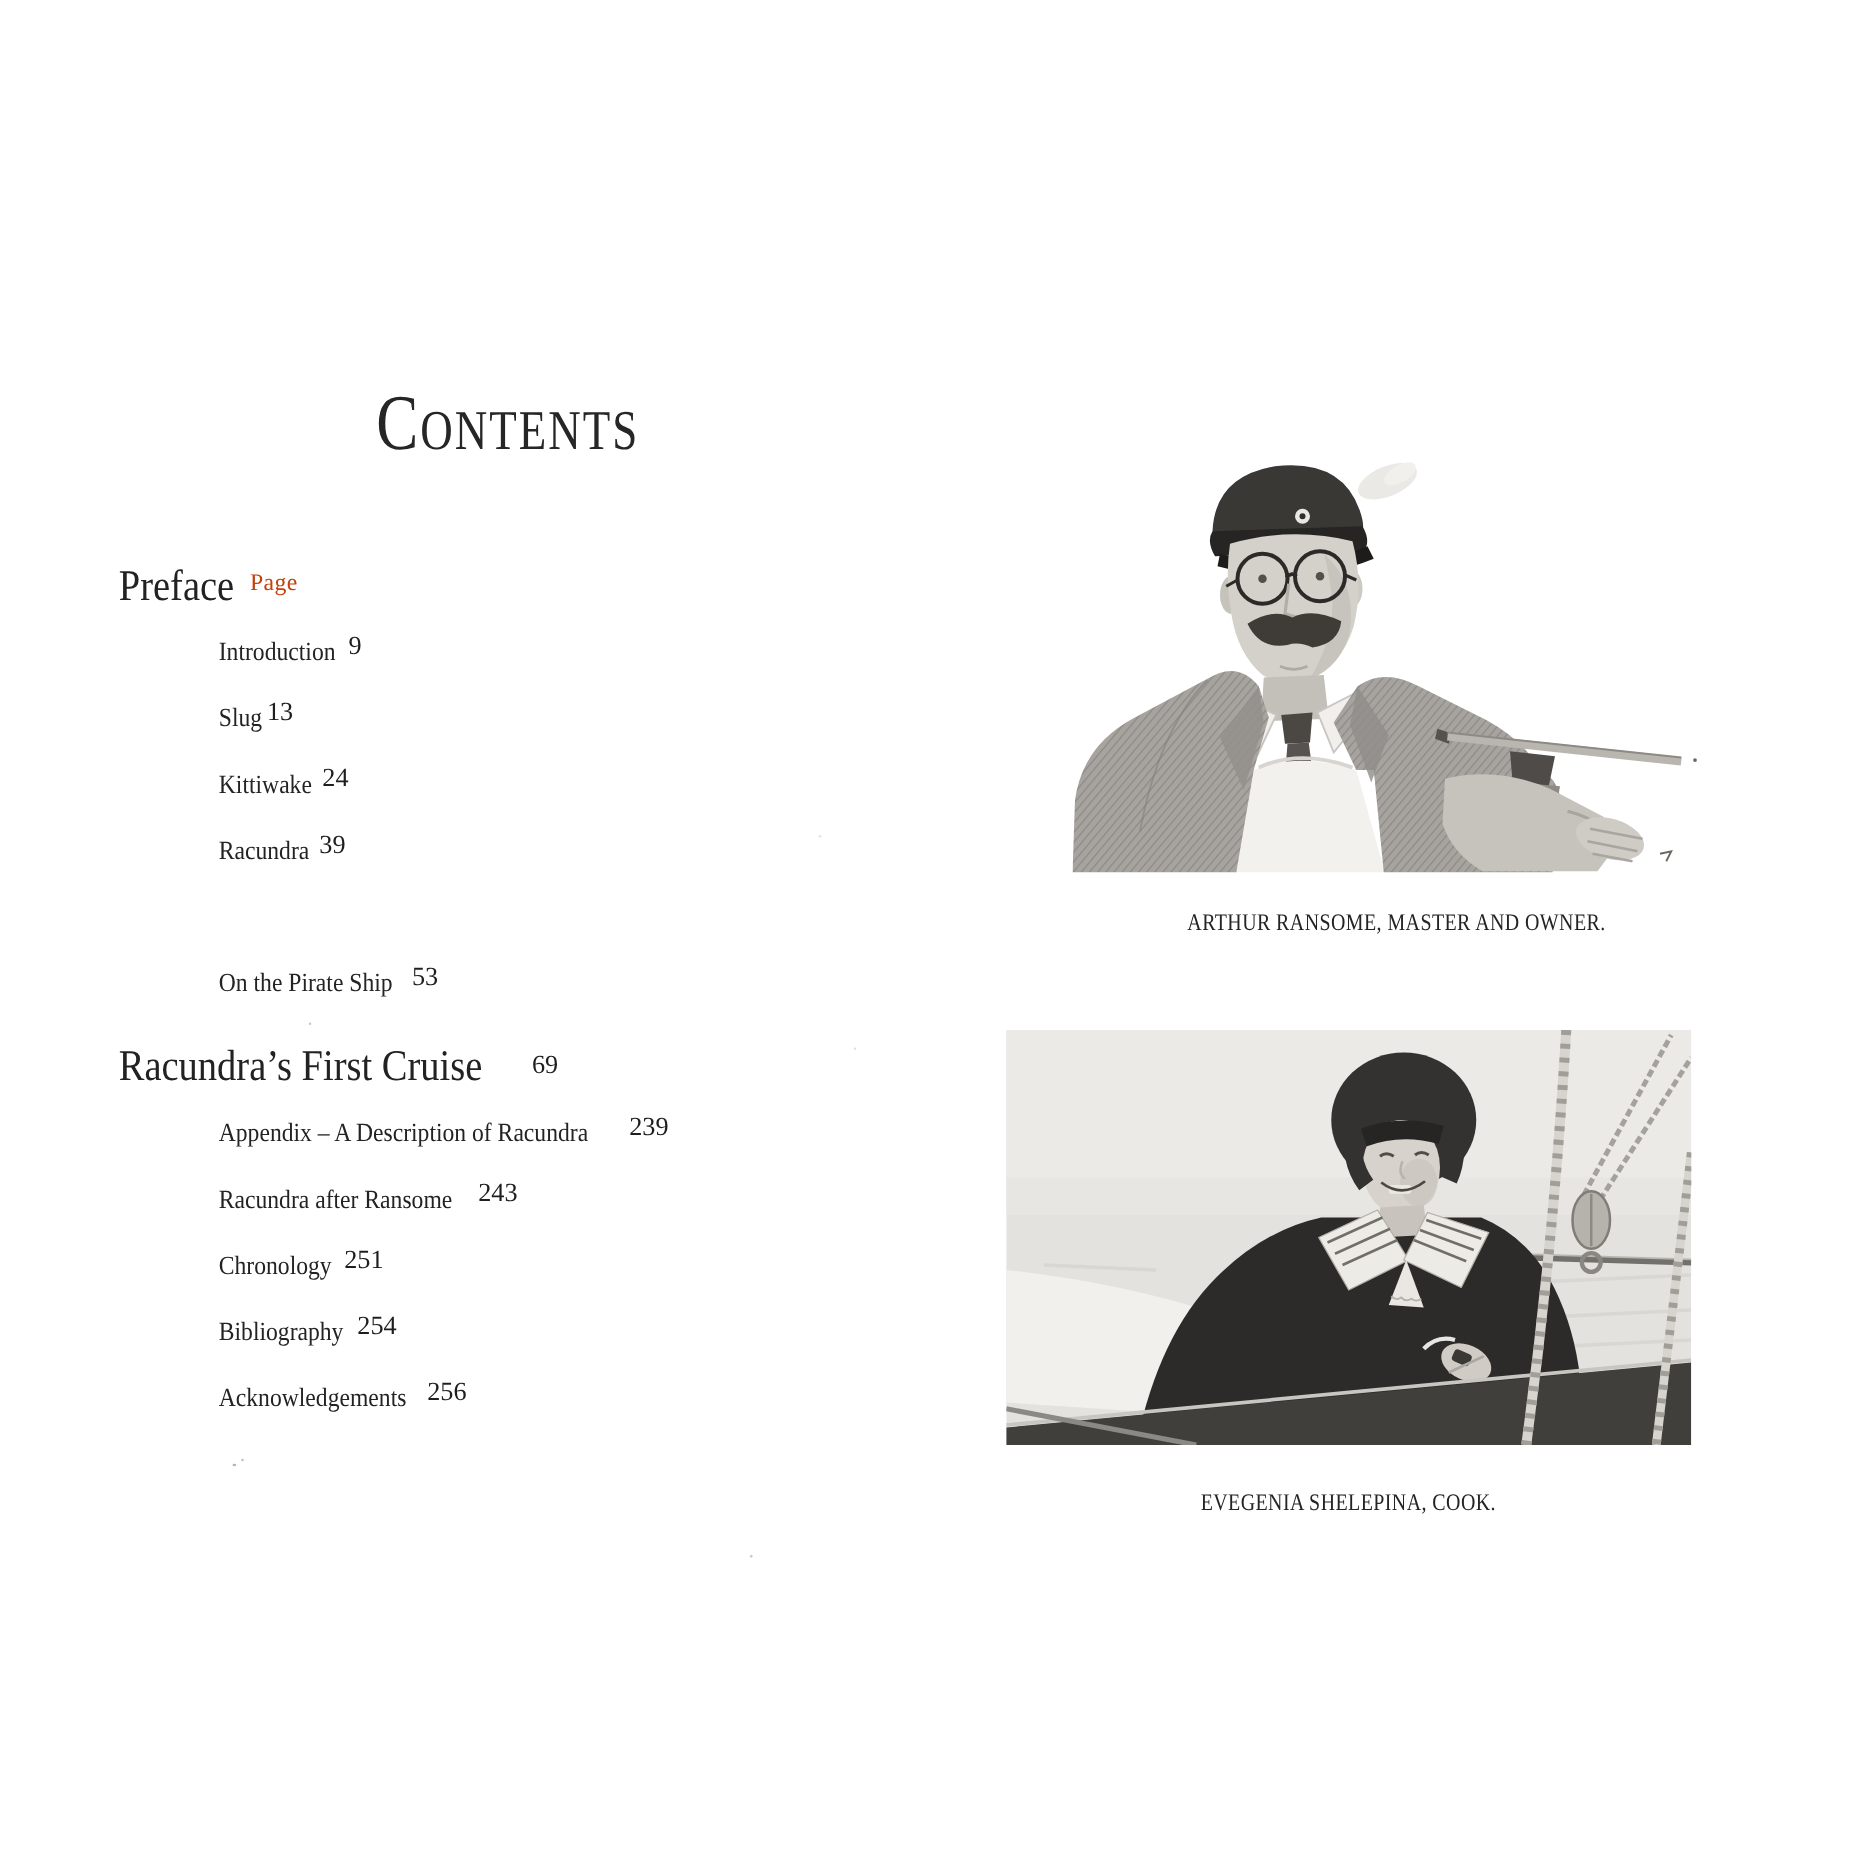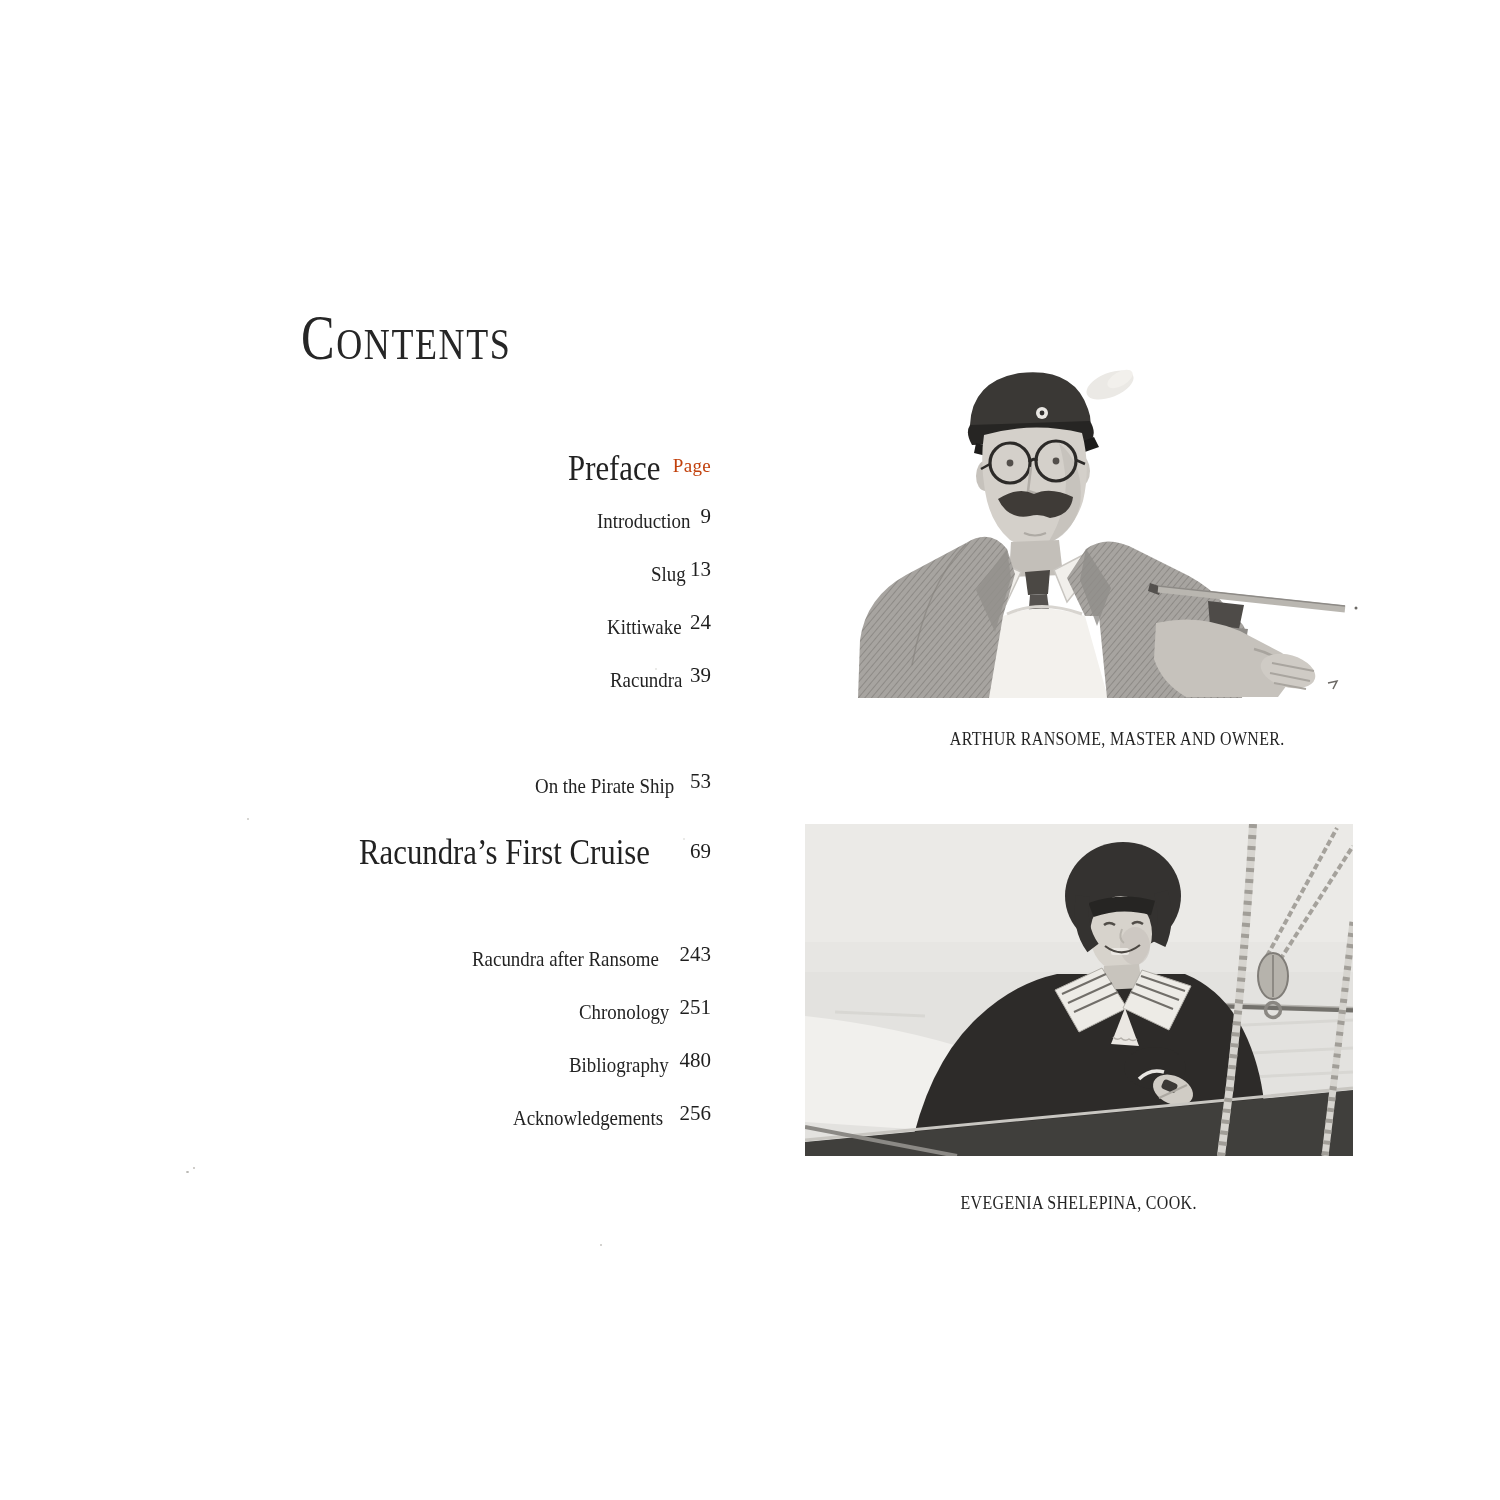--- a/index.html
+++ b/index.html
@@ -11,21 +11,21 @@
   .contents-title{
     position:absolute;left:301px;top:307px;line-height:1;white-space:nowrap;
     transform:scaleX(.80);transform-origin:left top;color:#262626;
   }
   .title-first{font-size:63px;letter-spacing:2px;}
   .title-rest{font-size:45px;letter-spacing:2px;}
   
   .toc{position:absolute;left:95px;top:445px;width:616px;height:700px;}
   .toc-row{
     position:absolute;left:0;width:100%;
-    display:flex;justify-content:flex-end;align-items:baseline;white-space:nowrap;
+    display:flex;justify-content:flex-start;align-items:baseline;white-space:nowrap;
   }
   .toc-row .label{display:inline-block;transform-origin:left bottom;}
   .toc-row .pagenum,.toc-row .pagecol{display:inline-block;}
   .toc-heading .label{font-size:35px;transform:scaleX(.88);color:#222;}
   .toc-item .label{font-size:21px;margin-left:80px;transform:scaleX(.90);color:#232323;}
   .toc-item .pagenum{font-size:21px;transform:translateY(-5px);}
   .toc-heading .pagenum{font-size:21px;transform:translateY(-6px);}
   .toc-heading .pagecol{font-size:19px;transform:translateY(-8px);letter-spacing:.3px;color:#c2410c;}
   
   .figure{position:absolute;}
@@ -72,31 +72,35 @@
     <div class="toc-row toc-item" style="top:329px">
       <span class="label">On the Pirate Ship</span>
       <span class="pagenum">53</span>
     </div>
 
     <div class="toc-row toc-heading" style="top:388px">
       <span class="label">Racundra’s First Cruise</span>
       <span class="pagenum">69</span>
     </div>
 
+    <div class="toc-row toc-item" style="top:449px">
+      <span class="label">Appendix – A Description of Racundra</span>
+      <span class="pagenum">239</span>
+    </div>
     <div class="toc-row toc-item" style="top:502px">
       <span class="label">Racundra after Ransome</span>
       <span class="pagenum">243</span>
     </div>
     <div class="toc-row toc-item" style="top:555px">
       <span class="label">Chronology</span>
       <span class="pagenum">251</span>
     </div>
     <div class="toc-row toc-item" style="top:608px">
       <span class="label">Bibliography</span>
-      <span class="pagenum">480</span>
+      <span class="pagenum">254</span>
     </div>
     <div class="toc-row toc-item" style="top:661px">
       <span class="label">Acknowledgements</span>
       <span class="pagenum">256</span>
     </div>
   </div>
 
   <div class="figure" style="left:858px;top:363px;width:514px;height:335px">
     <svg viewBox="0 0 514 335" aria-hidden="true">
       <defs>

